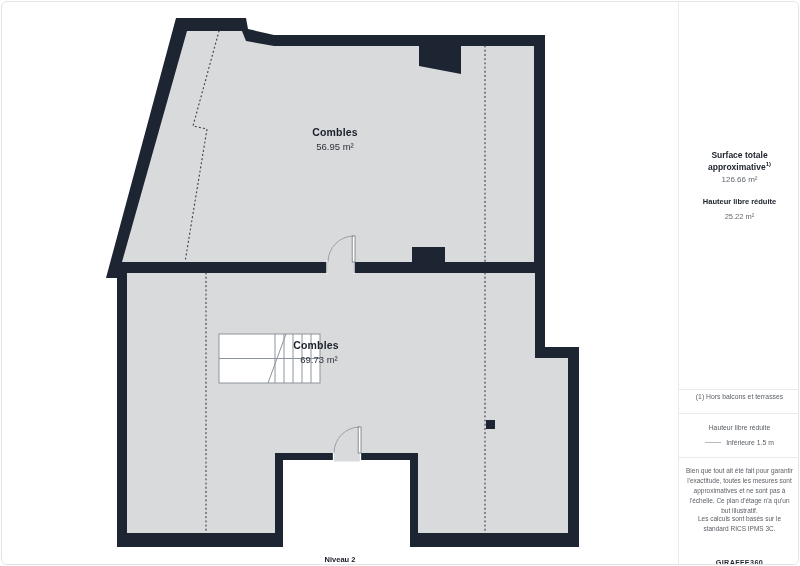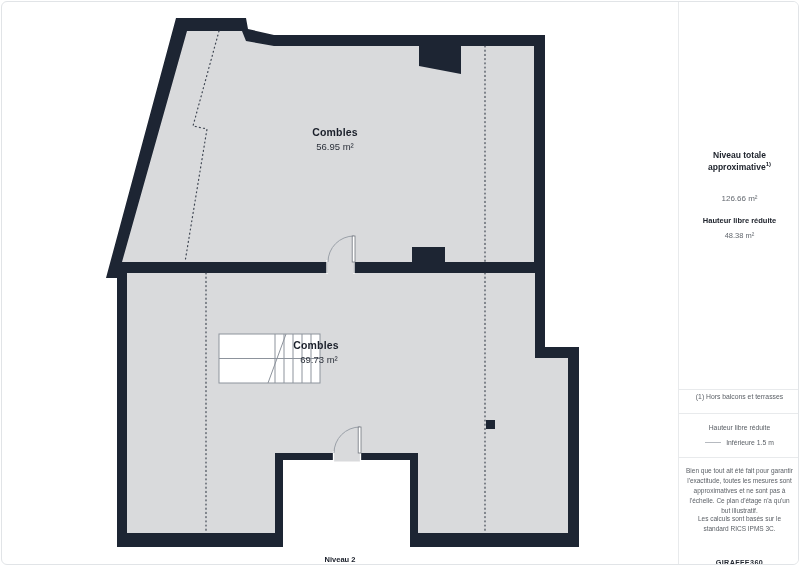--- a/index.html
+++ b/index.html
@@ -15,21 +15,21 @@
   .room-area  { font: 9.5px "Liberation Sans", sans-serif; fill:#2c313b; }
   .level-label{ font: bold 7.5px "Liberation Sans", sans-serif; fill:#191e29; }
 
   
   .sidebar { position:absolute; left:676px; top:0; width:122px; height:564px;
              border-left:1px solid #e8eaec; background:#fff; }
   .sidebar > div { position:absolute; left:6px; right:6px; text-align:center; }
   .surface-block { top:148px; }
   .s-title { font-size:8.5px; font-weight:bold; color:#20252e; line-height:1.3; }
   .s-title sup { font-size:6px; }
-  .s-value { margin-top:21px; font-size:8px; color:#63686f; }
+  .s-value { margin-top:2px; font-size:8px; color:#63686f; }
   .h-title { margin-top:13px; font-size:7.5px; font-weight:bold; color:#20252e; }
   .h-value { margin-top:6px; font-size:7.5px; color:#63686f; }
   .hr { height:1px; background:#e8eaec; left:0 !important; right:0 !important; }
   .hr1 { top:387px; } .hr2 { top:411px; } .hr3 { top:455px; }
   .note1 { top:391px; font-size:6.8px; color:#5c6167; }
   .legend-title { top:422px; font-size:6.8px; color:#5c6167; }
   .legend-row { top:437px; font-size:6.8px; color:#5c6167; }
   .legend-dash { display:inline-block; width:16px; height:1px; background:#b6bac0;
                  vertical-align:middle; margin-right:5px; margin-top:-2px; }
   .disclaimer { top:464px; font-size:6.5px; color:#5c6167; line-height:1.55; }
@@ -99,25 +99,25 @@
       <text class="room-area" x="317" y="353" text-anchor="middle">69.73 m²</text>
 
       <text class="level-label" x="338" y="552" text-anchor="middle">Niveau 2</text>
     </svg>
   </div>
 
   <aside class="sidebar">
 
     <div class="surface-block">
       <div class="s-title">
-        <span>Niveau totale approximative</span><sup>1)</sup>
+        <span>Surface totale approximative</span><sup>1)</sup>
       </div>
       <div class="s-value">126.66 m²</div>
       <div class="h-title">Hauteur libre réduite</div>
-      <div class="h-value">48.38 m²</div>
+      <div class="h-value">25.22 m²</div>
     </div>
 
     <div class="hr hr1"></div>
     <div class="note1">(1) Hors balcons et terrasses</div>
     <div class="hr hr2"></div>
 
     <div class="legend-title">Hauteur libre réduite</div>
     <div class="legend-row">
       <span class="legend-dash"></span><span>Inférieure 1.5 m</span>
     </div>

